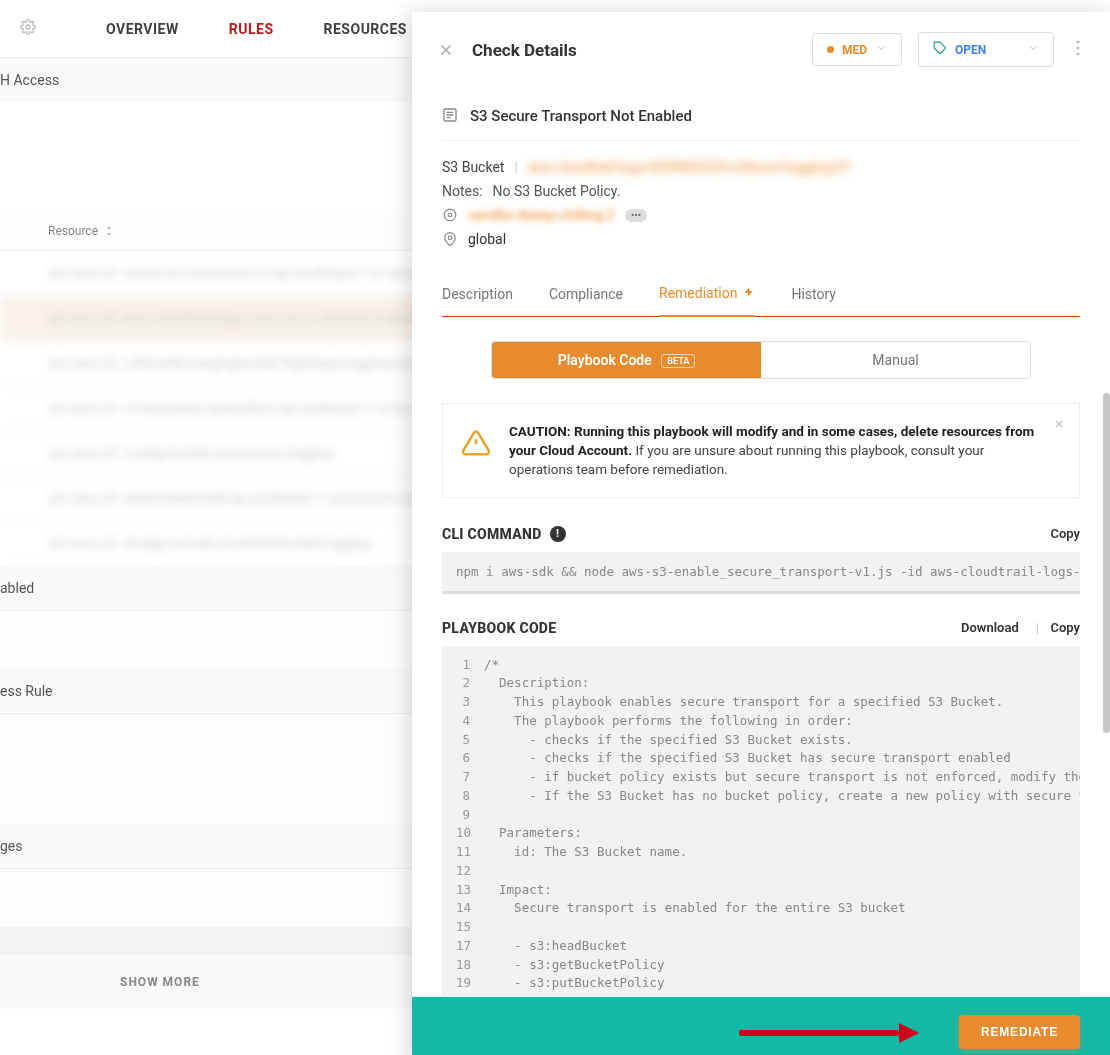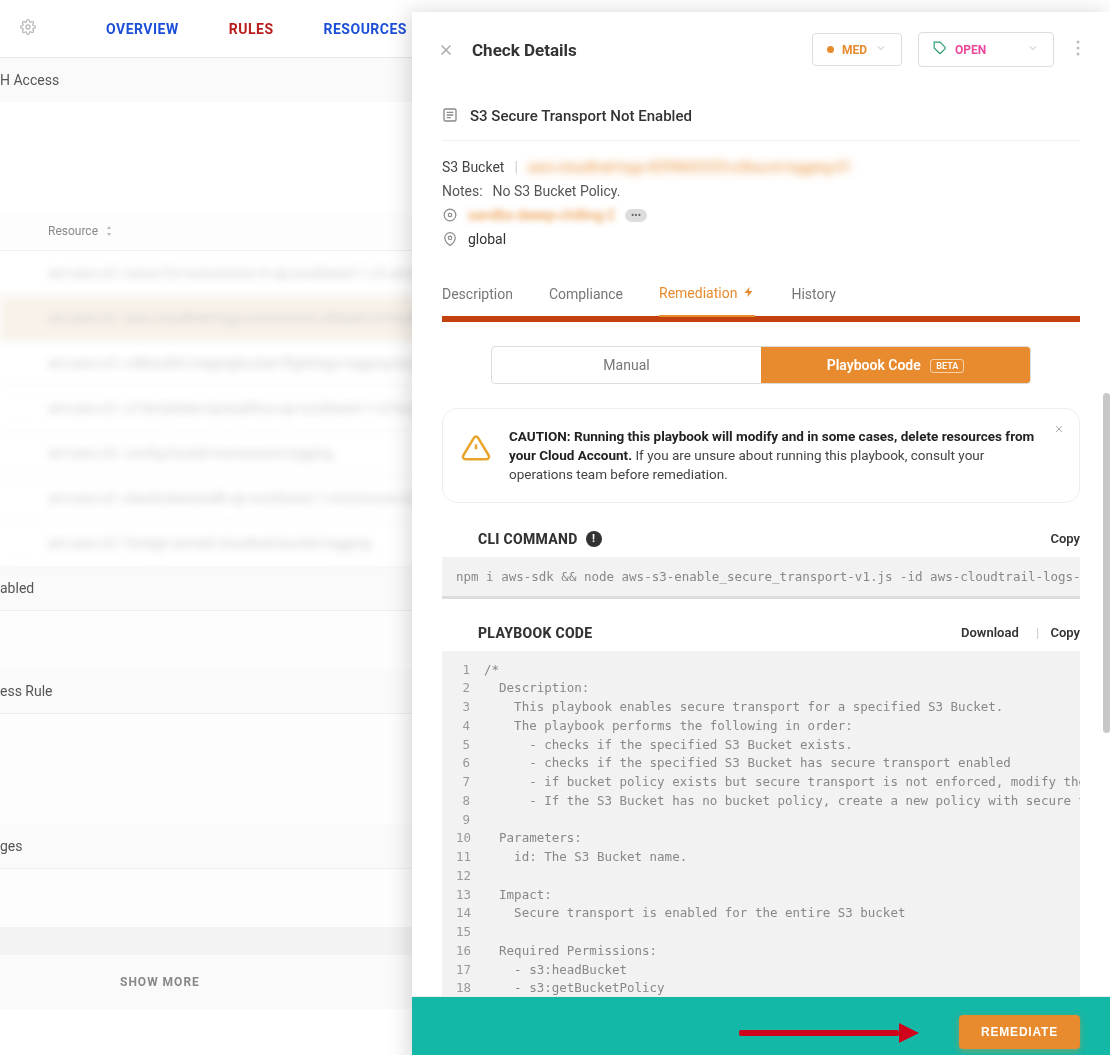--- a/index.html
+++ b/index.html
@@ -3,79 +3,79 @@
   <meta charset="utf-8">
   <style>
     * { margin: 0; padding: 0; box-sizing: border-box; }
     body { font-family: -apple-system, BlinkMacSystemFont, "Segoe UI", Roboto, sans-serif; background: #f7f7f7; color: #333; font-size: 13px; width: 1110px; height: 1055px; overflow: hidden; position: relative; }
     
     
     .bg-layer { position: absolute; inset: 0; background: #fff; }
     .bg-topbar { height: 58px; border-bottom: 1px solid #e6e6e6; display: flex; align-items: center; padding: 0 20px; gap: 40px; }
     .bg-gear { color: #bbb; font-size: 16px; margin-right: 30px; }
     .bg-tabs { display: flex; gap: 50px; font-weight: 700; font-size: 14px; letter-spacing: 0.5px; }
-    .bg-tab { color: #1d4ed8; }
+    .bg-tab { color: #404040; }
     .bg-tab.active { color: #b91c1c; }
     .bg-subheader { padding: 14px 0 14px 0; font-size: 14px; color: #555; background: #fafafa; }
     .bg-content { padding: 0; }
     .bg-table-hdr { padding: 12px 48px; color: #888; font-size: 12px; display: flex; align-items: center; gap: 6px; background: #fdfdfd; border-bottom: 1px solid #eee; margin-top: 110px; }
     .bg-row { padding: 14px 48px; border-bottom: 1px solid #f0f0f0; color: #ccc; filter: blur(4px); font-size: 14px; }
     .bg-row:nth-child(2) { background: #f9f2ea; }
     .bg-section { padding: 14px 0; font-size: 14px; color: #555; background: #fafafa; border-bottom: 1px solid #eee; }
     .bg-gap { height: 58px; background: #fdfdfd; }
     .show-more { text-align: left; padding: 20px 120px; color: #888; font-weight: 700; font-size: 12px; letter-spacing: 1px; background: #fafafa; }
     
     
     .panel { position: absolute; top: 12px; right: 0; width: 698px; height: 100%; background: #fff; box-shadow: -4px 0 20px rgba(0,0,0,0.15); display: flex; flex-direction: column; }
     .panel-hdr { display: flex; align-items: center; padding: 20px 24px; gap: 16px; }
     .close-x { width: 20px; height: 20px; color: #aaa; cursor: pointer; display: flex; align-items: center; justify-content: center; }
     .close-x svg { width: 18px; height: 18px; }
     .panel-title { font-size: 17px; font-weight: 700; flex: 1; }
     .pill { border: 1px solid #ddd; border-radius: 4px; padding: 8px 14px; display: flex; align-items: center; gap: 8px; font-size: 12px; font-weight: 700; min-width: 86px; }
     .pill-med { color: #e88b2e; }
     .pill-med .dot { width: 7px; height: 7px; border-radius: 50%; background: #e88b2e; }
-    .pill-open { color: #ec4899; min-width: 136px; }
+    .pill-open { color: #3b82f6; min-width: 136px; }
     .pill-open .tag-ico { color: #2a9d6e; }
     .chev { margin-left: auto; color: #bbb; }
     .kebab { color: #bbb; padding: 0 6px; cursor: pointer; }
     
     .panel-body { padding: 0 30px; flex: 1; overflow: hidden; position: relative; }
     .rule-row { display: flex; align-items: flex-start; gap: 12px; padding: 20px 0 6px; border-bottom: 1px solid #f0f0f0; padding-bottom: 14px; }
     .rule-ico { color: #888; }
     .rule-name { font-size: 15px; font-weight: 500; }
     
     .meta { padding: 14px 0 10px; font-size: 14px; }
     .meta-line { display: flex; align-items: center; gap: 10px; padding: 4px 0; }
     .res-type { color: #444; }
     .divider-v { color: #ccc; }
     .res-name { color: #e88b2e; filter: blur(4px); }
     .notes { color: #555; padding: 4px 0; }
     .meta-ico { color: #888; width: 16px; display: inline-flex; justify-content: center; }
     .acct { color: #e88b2e; filter: blur(3px); }
     .more-pill { background: #ddd; border-radius: 8px; padding: 1px 6px; font-size: 10px; color: #666; }
     
-    .detail-tabs { display: flex; gap: 36px; border-bottom: 6px solid #c2410c; margin-top: 14px; }
+    .detail-tabs { display: flex; gap: 36px; border-bottom: 1px solid #c2410c; margin-top: 14px; }
     .dtab { padding: 10px 0 14px; font-size: 14px; color: #777; cursor: pointer; display: flex; align-items: center; gap: 6px; }
     .dtab.active { color: #e88b2e; border-bottom: 2px solid #e88b2e; margin-bottom: -1px; text-align: center; }
     .bolt { color: #e88b2e; }
     
     .rem-body { padding: 24px 0; }
     .seg { display: flex; border: 1px solid #ddd; border-radius: 4px; overflow: hidden; width: 540px; margin: 0 auto 24px; }
     .seg-opt { flex: 1; text-align: center; padding: 10px; font-size: 14px; cursor: pointer; color: #777; }
     .seg-opt.active { background: #e88b2e; color: #fff; font-weight: 600; }
     .beta-badge { font-size: 9px; border: 1px solid rgba(255,255,255,0.6); border-radius: 3px; padding: 1px 5px; margin-left: 6px; vertical-align: 1px; }
     
-    .caution { border: 1px solid #eee; border-radius: 15px; padding: 18px 44px 18px 18px; display: flex; gap: 18px; position: relative; margin-bottom: 20px; }
+    .caution { border: 1px solid #eee; border-radius: 0; padding: 18px 44px 18px 18px; display: flex; gap: 18px; position: relative; margin-bottom: 20px; }
     .caution-ico { color: #e8a52e; flex-shrink: 0; margin-top: 6px; }
     .caution-ico svg { width: 30px; height: 30px; }
     .caution-txt { font-size: 13.5px; line-height: 1.4; color: #444; }
     .caution-txt b { color: #222; }
     .caution-close { position: absolute; top: 14px; right: 14px; color: #aaa; cursor: pointer; }
     
-    .sect-hdr { display: flex; align-items: center; justify-content: space-between; padding: 8px 0 10px; margin-left: 36px; }
+    .sect-hdr { display: flex; align-items: center; justify-content: space-between; padding: 8px 0 10px; }
     .sect-lbl { font-weight: 800; font-size: 14px; letter-spacing: 0.3px; display: flex; align-items: center; gap: 8px; }
     .info-ico { width: 16px; height: 16px; background: #333; color: #fff; border-radius: 50%; font-size: 11px; display: inline-flex; align-items: center; justify-content: center; font-weight: 700; }
     .copy-lnk { font-weight: 600; cursor: pointer; }
     .dl-lnk { font-weight: 600; cursor: pointer; margin-right: 6px; }
     .sep { color: #ccc; margin: 0 8px; }
     
     .code-blk { background: #f3f2f2; padding: 12px 14px; font-family: "Menlo", "Consolas", monospace; font-size: 12.5px; color: #888; white-space: nowrap; overflow: hidden; position: relative; border-bottom: 3px solid #ddd; }
     .code-blk .hl-bar { position: absolute; left: 0; bottom: -3px; height: 3px; width: 78%; background: #e88b2e; }
     
     .code-area { background: #f3f2f2; padding: 10px 14px; font-family: "Menlo", "Consolas", monospace; font-size: 12.5px; line-height: 1.5; overflow: hidden; }
@@ -228,25 +228,25 @@
           <svg width="12" height="12" viewBox="0 0 24 24" fill="currentColor">
               <path d="M13 2 3 14h7l-1 8 10-12h-7z"></path>
             </svg>
         </span>
       </span>
       <span class="dtab">History</span>
     </div>
 
     <div class="rem-body">
       <div class="seg">
-        <div class="seg-opt">Manual</div>
         <div class="seg-opt active">
           <span>Playbook Code</span>
           <span class="beta-badge">BETA</span>
         </div>
+        <div class="seg-opt">Manual</div>
       </div>
 
       <div class="caution">
         <span class="caution-ico">
           <svg viewBox="0 0 24 24" fill="none" stroke="currentColor" stroke-width="2">
               <path d="M10.29 3.86 1.82 18a2 2 0 0 0 1.71 3h16.94a2 2 0 0 0 1.71-3L13.71 3.86a2 2 0 0 0-3.42 0z"></path>
               <line x1="12" y1="9" x2="12" y2="13"></line>
               <line x1="12" y1="17" x2="12.01" y2="17"></line>
             </svg>
         </span>
@@ -335,24 +335,20 @@
           </div>
           <div class="code-line">
             <span class="ln">14</span>
             <span class="cd">    Secure transport is enabled for the entire S3 bucket</span>
           </div>
           <div class="code-line">
             <span class="ln">15</span>
             <span class="cd"></span>
           </div>
           <div class="code-line">
-            <span class="ln">16</span>
-            <span class="cd">  Required Permissions:</span>
-          </div>
-          <div class="code-line">
             <span class="ln">17</span>
             <span class="cd">    - s3:headBucket</span>
           </div>
           <div class="code-line">
             <span class="ln">18</span>
             <span class="cd">    - s3:getBucketPolicy</span>
           </div>
           <div class="code-line">
             <span class="ln">19</span>
             <span class="cd">    - s3:putBucketPolicy</span>

